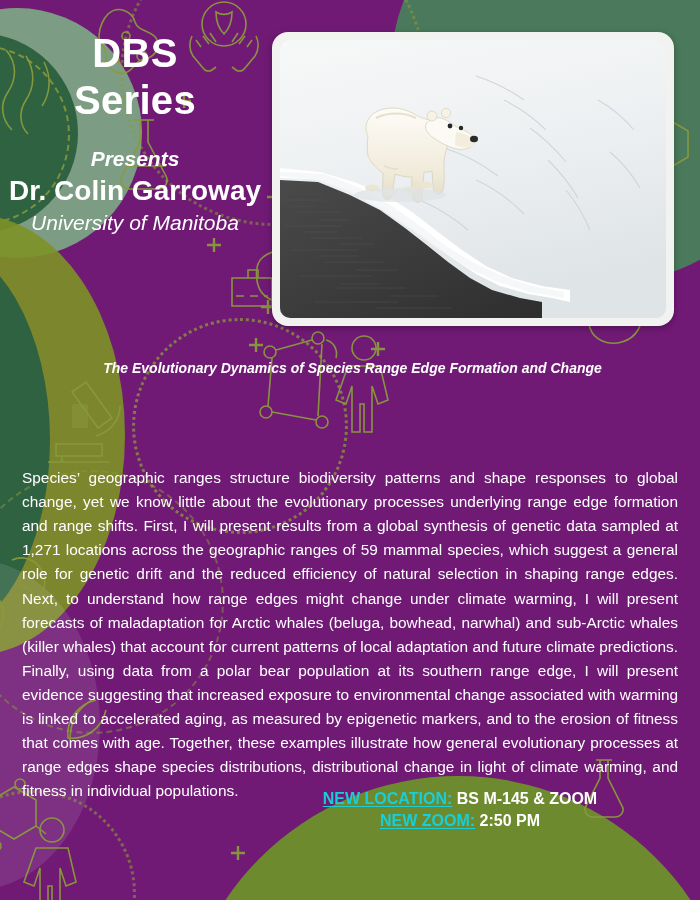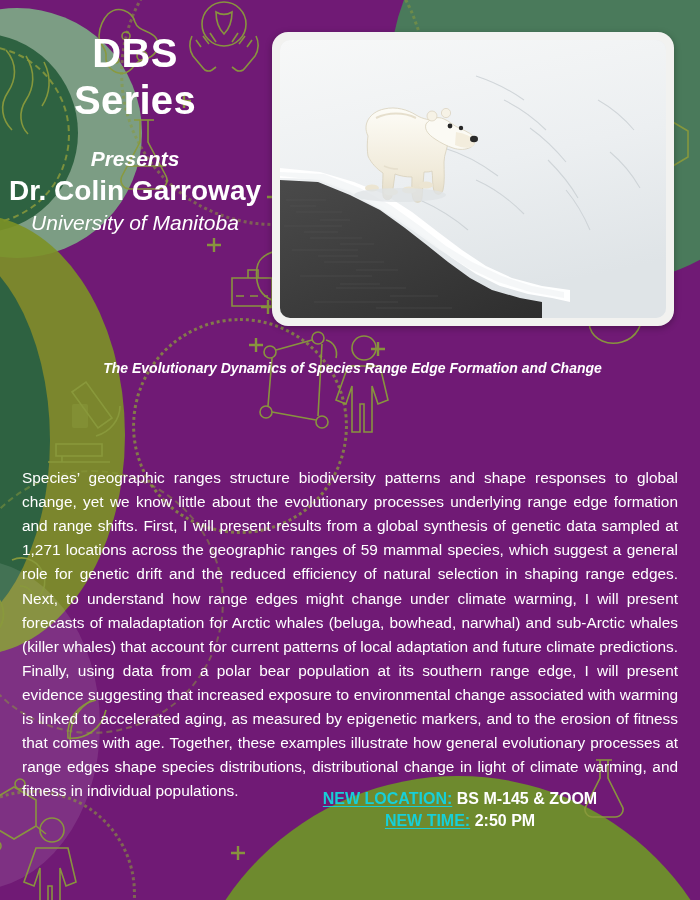--- a/index.html
+++ b/index.html
@@ -451,17 +451,17 @@
 
   <div class="talk-title">The Evolutionary Dynamics of Species Range Edge Formation and Change</div>
 
   <div class="abstract">Species’ geographic ranges structure biodiversity patterns and shape responses to global change, yet we know little about the evolutionary processes underlying range edge formation and range shifts. First, I will present results from a global synthesis of genetic data sampled at 1,271 locations across the geographic ranges of 59 mammal species, which suggest a general role for genetic drift and the reduced efficiency of natural selection in shaping range edges. Next, to understand how range edges might change under climate warming, I will present forecasts of maladaptation for Arctic whales (beluga, bowhead, narwhal) and sub-Arctic whales (killer whales) that account for current patterns of local adaptation and future climate predictions. Finally, using data from a polar bear population at its southern range edge, I will present evidence suggesting that increased exposure to environmental change associated with warming is linked to accelerated aging, as measured by epigenetic markers, and to the erosion of fitness that comes with age. Together, these examples illustrate how general evolutionary processes at range edges shape species distributions, distributional change in light of climate warming, and fitness in individual populations.</div>
 
   <div class="footer">
     <div class="footer-line">
       <span class="hl">NEW LOCATION:</span><span> </span><span>BS M-145 &amp;  ZOOM</span>
     </div>
     <div class="footer-line">
-      <span class="hl">NEW TIME:</span><span> </span><span>2:50 PM</span>
+      <span class="hl">NEW ZOOM:</span><span> </span><span>2:50 PM</span>
     </div>
   </div>
 
 </div>
 
 </body></html>

